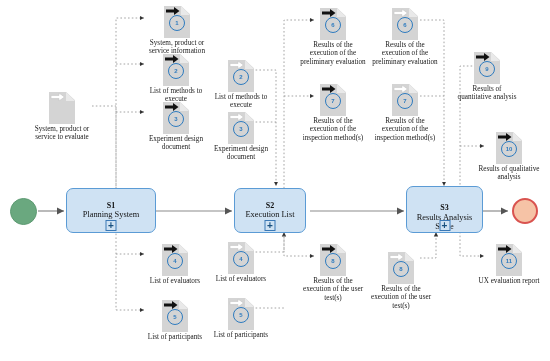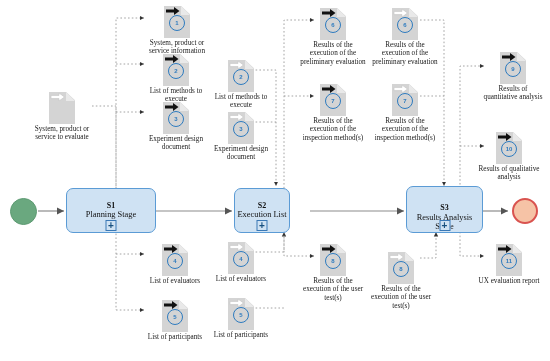--- a/index.html
+++ b/index.html
@@ -144,25 +144,25 @@
       <path d="M460,228 L460,256 L484,256" marker-end="url(#dotArrow)"></path>
     </g>
   </svg>
 
   <div class="event start" style="left:10px;top:198px;width:27px;height:27px;"></div>
 
   <div class="event end" style="left:512px;top:198px;width:26px;height:26px;"></div>
 
   <div class="task" style="left:66px;top:188px;width:90px;height:45px;">
     <div class="t-id">S1</div>
-    <div class="t-name">Planning Stage</div>
+    <div class="t-name">Planning System</div>
     <div class="plus">+</div>
   </div>
 
-  <div class="task" style="left:234px;top:188px;width:56px;height:45px;justify-content:center;">
+  <div class="task" style="left:234px;top:188px;width:72px;height:45px;justify-content:center;">
     <div class="t-id">S2</div>
     <div class="t-name">Execution List</div>
     <div class="plus">+</div>
   </div>
 
   <div class="task" style="left:406px;top:186px;width:77px;height:47px;justify-content:flex-end;">
     <div class="t-id">S3</div>
     <div class="t-name">Results Analysis Stage</div>
     <div class="plus">+</div>
   </div>
@@ -351,21 +351,21 @@
       <div class="sheet"></div>
       <div class="fold"></div>
       <svg class="arrowmark" viewBox="0 0 16 10">
         <path d="M1,3.4 L9,3.4 L9,1 L14.5,5 L9,9 L9,6.6 L1,6.6 Z" fill="#ffffff" stroke="#c9c9c9" stroke-width="0.7"></path>
       </svg>
       <div class="numcirc">8</div>
     </div>
     <div class="lbl">Results of the execution of the user test(s)</div>
   </div>
 
-  <div class="doc" style="left:482px;top:52px;width:62px;">
+  <div class="doc" style="left:456px;top:52px;width:62px;">
     <div class="glyph">
       <div class="sheet"></div>
       <div class="fold"></div>
       <svg class="arrowmark" viewBox="0 0 16 10">
         <path d="M1,3.4 L9,3.4 L9,1 L14.5,5 L9,9 L9,6.6 L1,6.6 Z" fill="#111111"></path>
       </svg>
       <div class="numcirc">9</div>
     </div>
     <div class="lbl">Results of quantitative analysis</div>
   </div>

